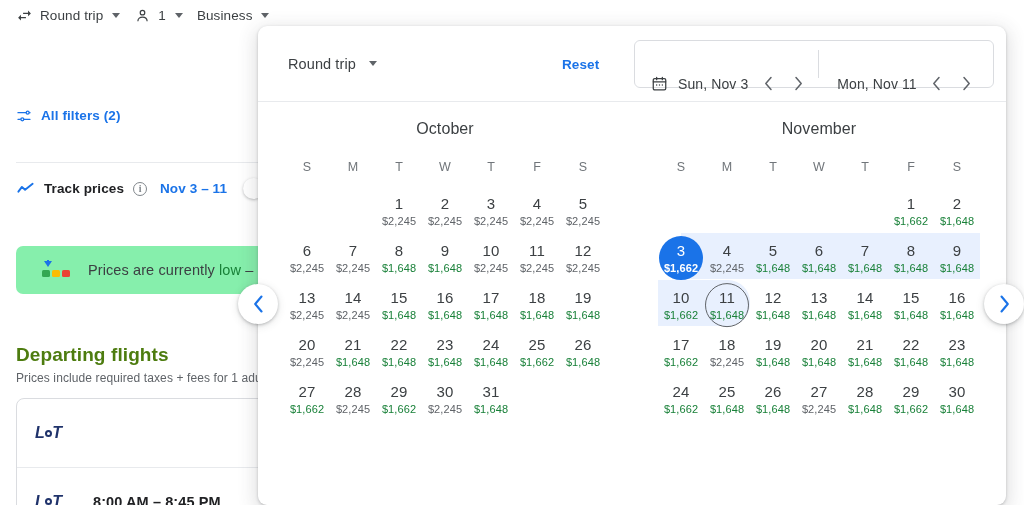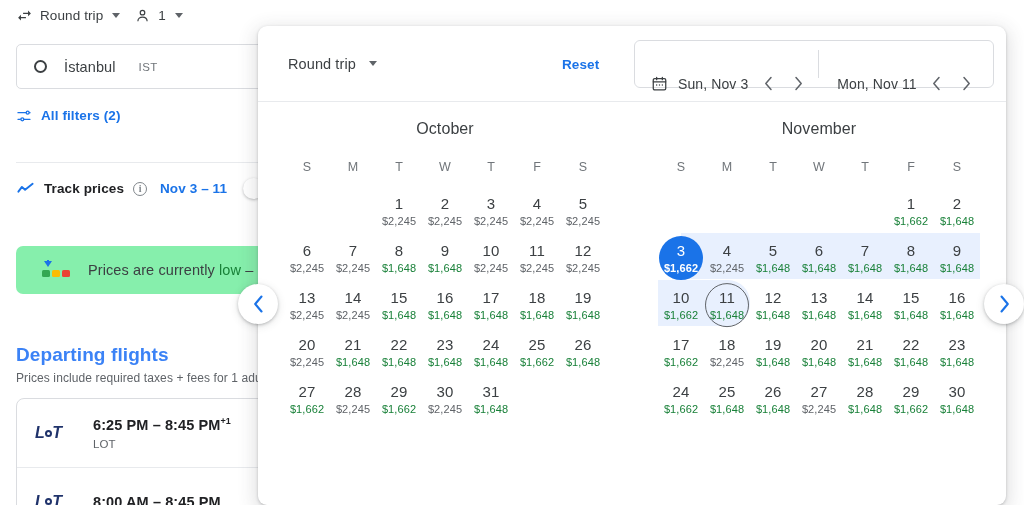--- a/index.html
+++ b/index.html
@@ -97,21 +97,21 @@
     position: absolute; left: 2px; top: 0px; width: 0; height: 0;
     border-left: 4.5px solid transparent; border-right: 4.5px solid transparent;
     border-top: 6px solid #1a73e8;
   }
   .gauge .stem { position: absolute; left: 5.2px; top: -1px; width: 2px; height: 4px; background: #1a73e8; }
   .banner-txt { font-size: 14.5px; color: #3c4043; white-space: nowrap; letter-spacing: .1px; }
   .banner-txt .low { color: #188038; }
 
   .dep-title {
     position: absolute; left: 16px; top: 344px;
-    font-size: 19px; font-weight: 700; color: #3b82f6; letter-spacing: .1px;
+    font-size: 19px; font-weight: 700; color: #4d7c0f; letter-spacing: .1px;
   }
   .dep-sub {
     position: absolute; left: 16px; top: 371px;
     font-size: 12px; color: #5f6368; white-space: nowrap; letter-spacing: .1px;
   }
 
   .flight-list {
     position: absolute; left: 16px; top: 398px; width: 330px;
     border: 1px solid #dadce0; border-radius: 8px; background: #fff; overflow: hidden;
   }
@@ -237,27 +237,26 @@
       <div class="tb-ctrl">
         <span class="ic">
           <svg width="17" height="17" viewBox="0 0 24 24" fill="none" stroke="#3c4043" stroke-width="1.7">
               <circle cx="12" cy="8" r="3.2"></circle>
               <path d="M5.5 20c0-3.6 2.9-5.8 6.5-5.8s6.5 2.2 6.5 5.8"></path>
             </svg>
         </span>
         <span class="lbl">1</span>
         <span class="caret"></span>
       </div>
+      <div class="tb-ctrl">
+        <span class="lbl">Business</span>
+        <span class="caret"></span>
+      </div>
     </div>
 
-    <div class="origin-box">
-      <span class="origin-ring"></span>
-      <span class="origin-txt">İstanbul</span>
-      <span class="origin-code">IST</span>
-    </div>
 
     <div class="filters-row">
       <div class="all-filters">
         <span class="ic">
           <svg width="16" height="16" viewBox="0 0 24 24" fill="none" stroke="#1a73e8" stroke-width="2" stroke-linecap="round">
               <path d="M3 7h13M19 7h2M3 17h5M11 17h10"></path>
               <circle cx="17.5" cy="7" r="2.2" fill="#fff"></circle>
               <circle cx="9.5" cy="17" r="2.2" fill="#fff"></circle>
             </svg>
         </span>
@@ -293,24 +292,20 @@
       </span>
       <span class="banner-txt"><span>Prices are currently </span><span class="low">low</span><span> –</span></span>
     </div>
 
     <div class="dep-title">Departing flights</div>
     <div class="dep-sub">Prices include required taxes + fees for 1 adul</div>
 
     <div class="flight-list">
       <div class="flight-row">
         <span class="lot-logo">L<span class="o-dot"></span>T</span>
-        <span>
-          <span class="fl-times"><span>6:25 PM – 8:45 PM</span><sup>+1</sup></span>
-          <div class="fl-carrier">LOT</div>
-        </span>
       </div>
       <div class="flight-row">
         <span class="lot-logo">L<span class="o-dot"></span>T</span>
         <span>
           <span class="fl-times">8:00 AM – 8:45 PM</span>
         </span>
       </div>
     </div>
   </div>
 

